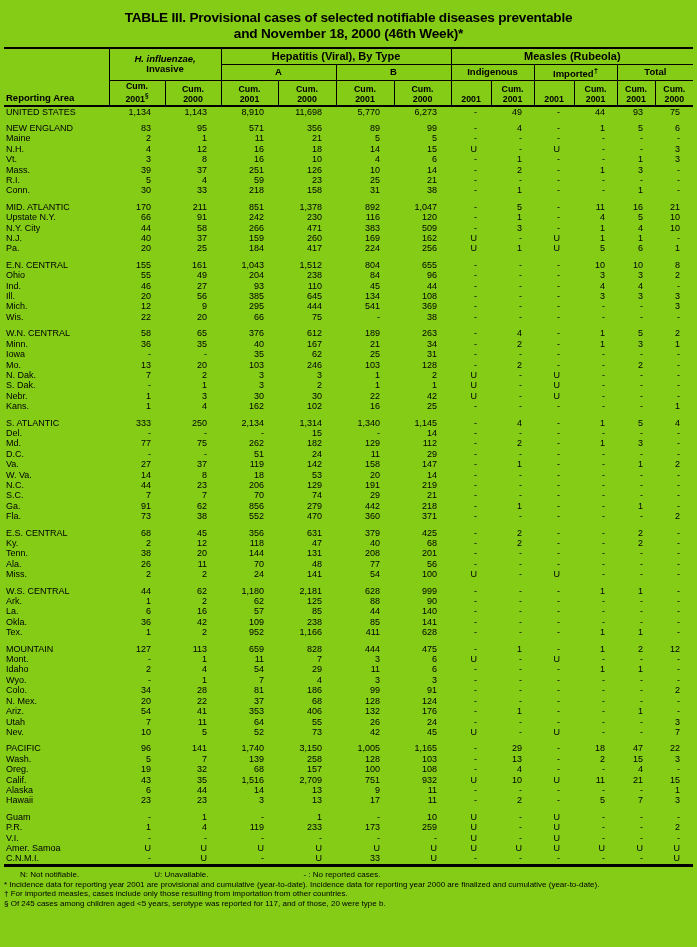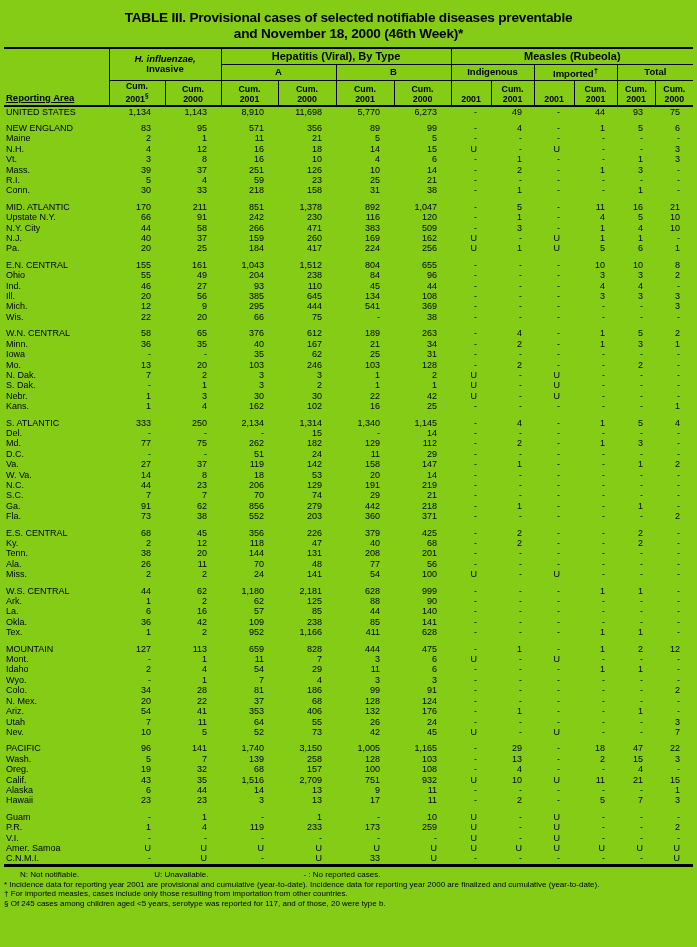--- a/index.html
+++ b/index.html
@@ -14,21 +14,21 @@
   
   table { border-collapse:collapse; table-layout:fixed; width:689px; border-bottom:3px solid #000; }
   thead th { border:1.5px solid #000; font-weight:bold; padding:0; vertical-align:middle; text-align:center; }
   thead tr.r1 th { border-top:2.5px solid #000; }
   th.grp { font-size:11px; line-height:12px; height:16px; }
   th.grp2 { font-size:9.5px; line-height:12px; height:14px; }
   th.hinf { font-size:9.5px; line-height:10.5px; }
   th.hinf .ital { font-style:italic; }
   th.ra {
     border-left:none; text-align:left; vertical-align:bottom;
-    font-size:9.5px; padding:0 0 2px 2px; border-bottom:2.5px solid #000;text-decoration:underline;
+    font-size:9.5px; padding:0 0 2px 2px; border-bottom:2.5px solid #000;
   }
   .no-right { border-right:none !important; }
   th.colh { font-size:8.8px; line-height:10px; height:25px; border-bottom:2.5px solid #000; vertical-align:bottom; padding-bottom:1px;text-align:center; }
   th.colh sup, .fn sup { font-size:6.5px; }
   
   tbody td { padding:0; font-size:9px; line-height:10.4px; height:10.4px; white-space:nowrap; overflow:hidden; }
   tbody td.area { text-align:left; padding-left:2px; }
   tbody td.num { text-align:right; padding-right:14px; font-size:9px; }
   tbody td.c7, tbody td.c9 { padding-right:14px; }
   tbody td.c8, tbody td.c10 { padding-right:12px; }
@@ -691,39 +691,39 @@
           <td class="num c9">-</td>
           <td class="num c10">-</td>
           <td class="num c11">1</td>
           <td class="num c12">-</td>
         </tr>
         <tr>
           <td class="area">Fla.</td>
           <td class="num c1">73</td>
           <td class="num c2">38</td>
           <td class="num c3">552</td>
-          <td class="num c4">203</td>
+          <td class="num c4">470</td>
           <td class="num c5">360</td>
           <td class="num c6">371</td>
           <td class="num c7">-</td>
           <td class="num c8">-</td>
           <td class="num c9">-</td>
           <td class="num c10">-</td>
           <td class="num c11">-</td>
           <td class="num c12">2</td>
         </tr>
         <tr class="spacer">
           <td colspan="13"></td>
         </tr>
         <tr>
           <td class="area">E.S. CENTRAL</td>
           <td class="num c1">68</td>
           <td class="num c2">45</td>
           <td class="num c3">356</td>
-          <td class="num c4">226</td>
+          <td class="num c4">631</td>
           <td class="num c5">379</td>
           <td class="num c6">425</td>
           <td class="num c7">-</td>
           <td class="num c8">2</td>
           <td class="num c9">-</td>
           <td class="num c10">-</td>
           <td class="num c11">2</td>
           <td class="num c12">-</td>
         </tr>
         <tr>

